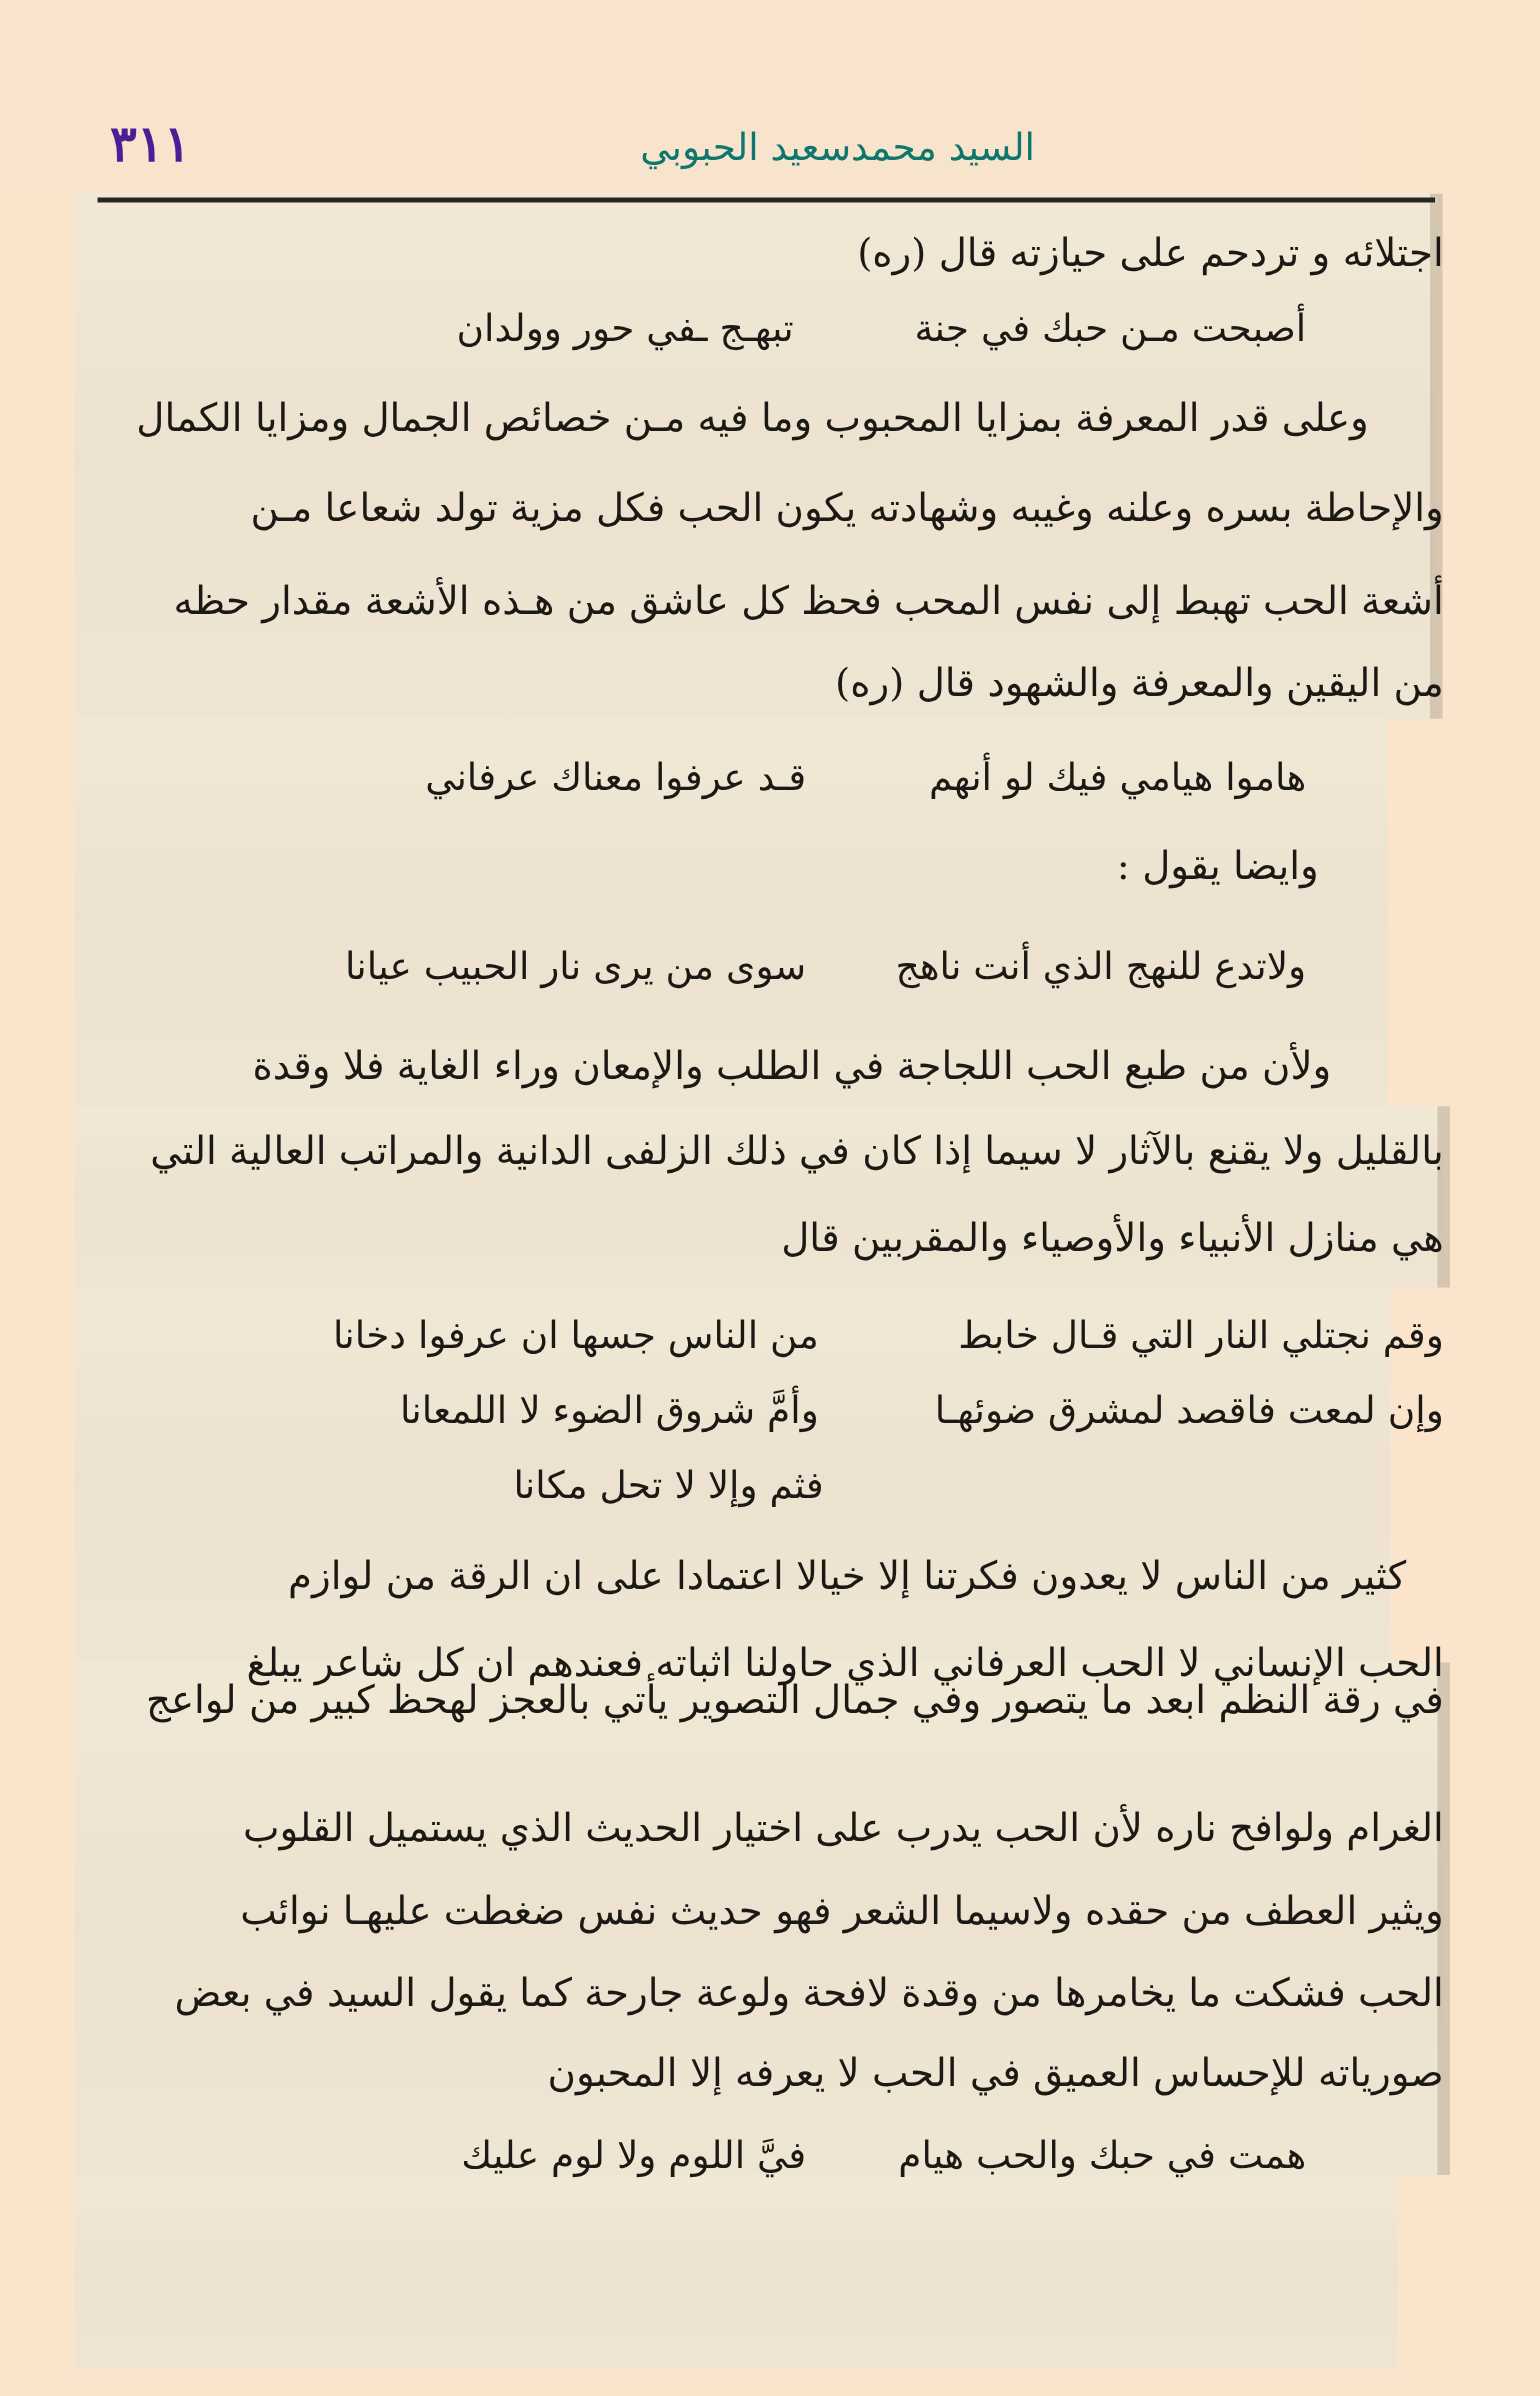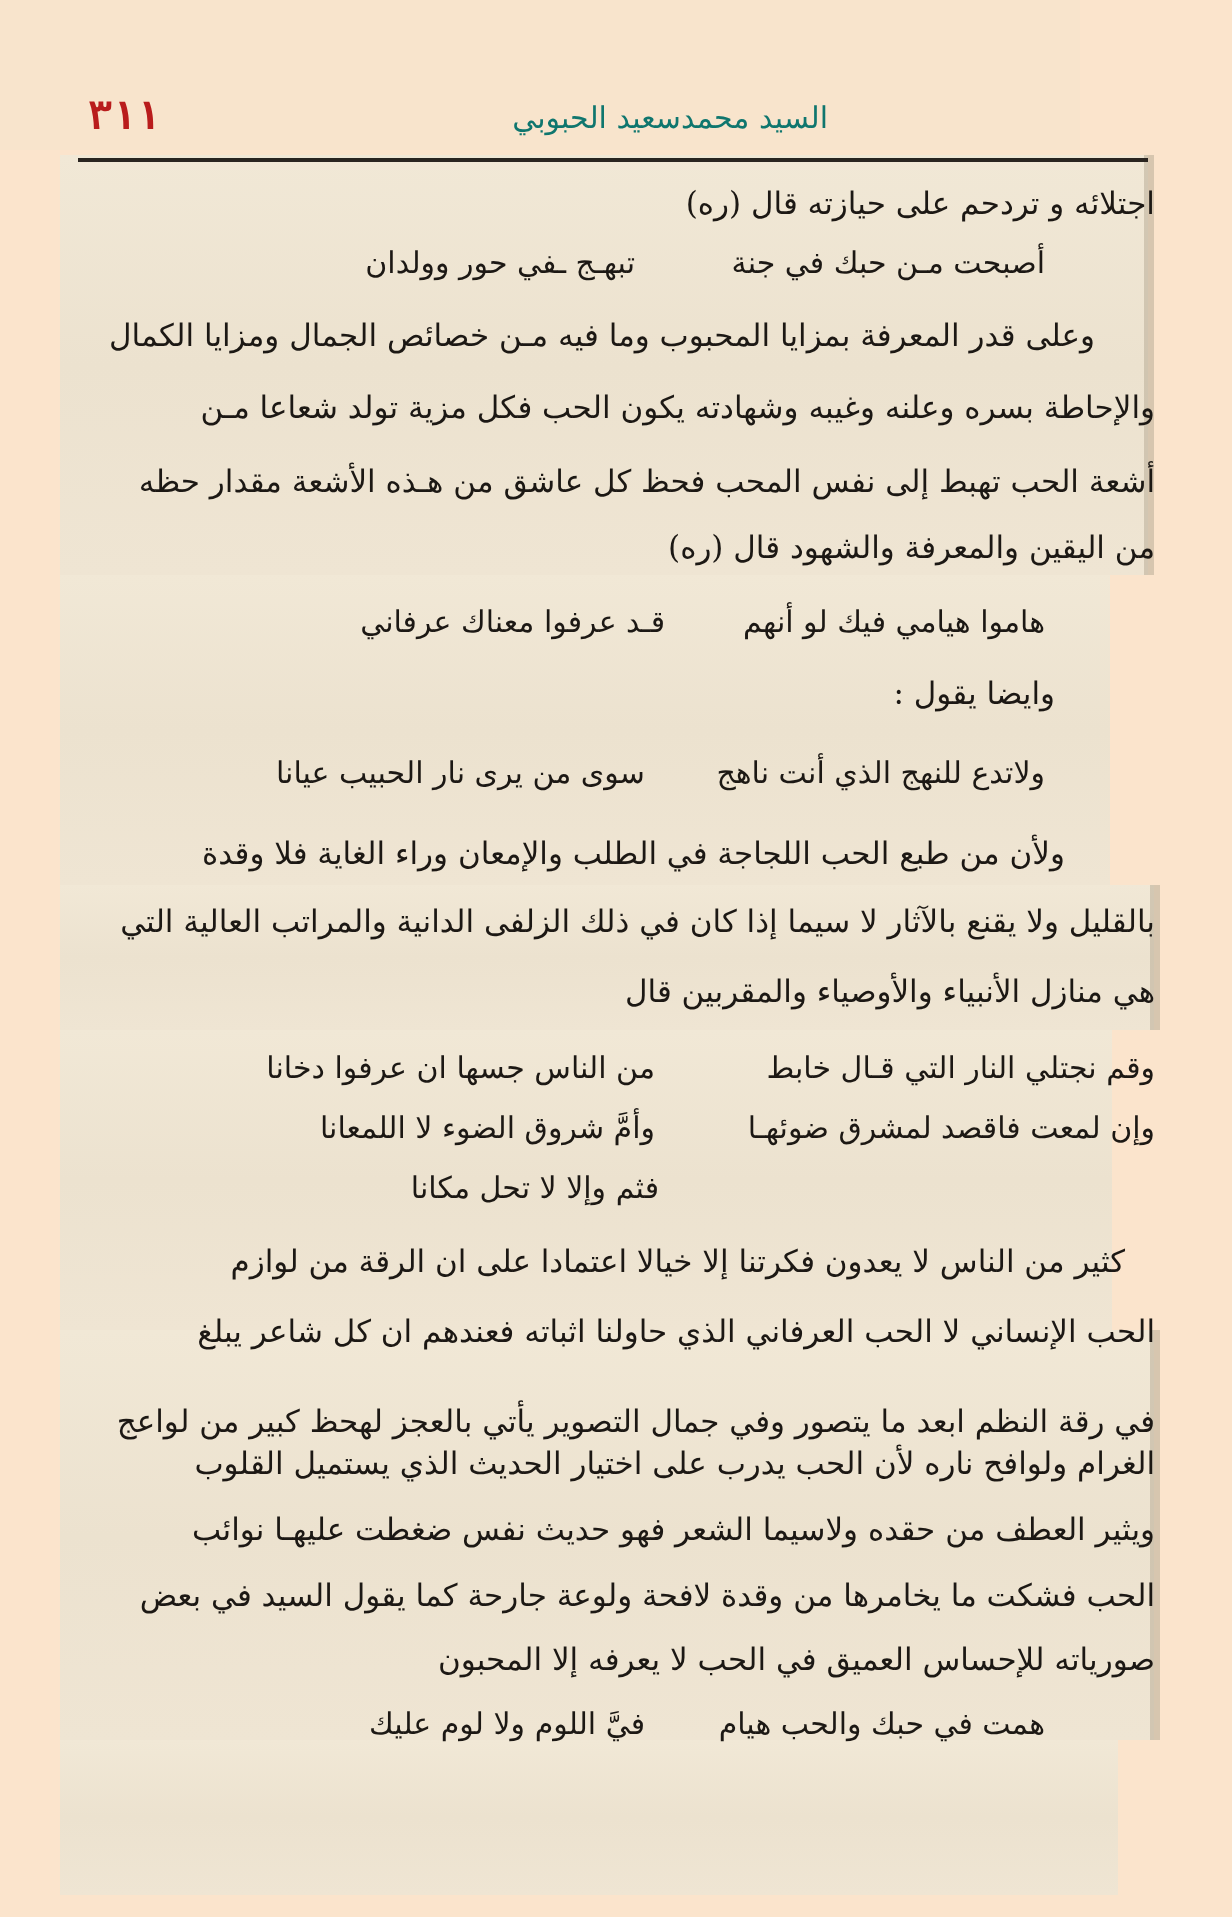--- a/index.html
+++ b/index.html
@@ -57,24 +57,24 @@
       right: 250px;
       top: 8px;
       font-family: "DejaVu Serif", serif;
       font-size: 30px;
       color: #0f766e;
     }
     .header .page-num {
       position: absolute;
       left: 10px;
       top: 0;
-      font-family: Liberation Mono, monospace;
+      font-family: Liberation Serif, serif;
       font-size: 40px;
       font-weight: bold;
-      color: #b91c1c;
+      color: #4c1d95;
       letter-spacing: 2px;
     }
     .rule {
       position: absolute;
       left: 78px;
       top: 158px;
       width: 1070px;
       height: 4px;
       background: #2a2520;
     }
@@ -137,21 +137,21 @@
       <span class="h2" style="right:520px;">تبهـج ـفي حور وولدان</span>
     </div>
 
     <div class="line" style="top:150px;right:60px;">وعلى قدر المعرفة بمزايا المحبوب وما فيه مـن خصائص الجمال ومزايا الكمال</div>
     <div class="line" style="top:222px;">والإحاطة بسره وعلنه وغيبه وشهادته يكون الحب فكل مزية تولد شعاعا مـن</div>
     <div class="line" style="top:296px;">أشعة الحب تهبط إلى نفس المحب فحظ كل عاشق من هـذه الأشعة مقدار حظه</div>
     <div class="line" style="top:362px;">من اليقين والمعرفة والشهود قال (ره)</div>
 
     <div class="verse" style="top:434px;">
       <span class="h1" style="right:110px;">هاموا هيامي فيك لو أنهم</span>
-      <span class="h2" style="right:490px;">قـد عرفوا معناك عرفاني</span>
+      <span class="h2" style="right:510px;">قـد عرفوا معناك عرفاني</span>
     </div>
 
     <div class="line" style="top:508px;right:100px;">وايضا يقول :</div>
 
     <div class="verse" style="top:585px;">
       <span class="h1" style="right:110px;">ولاتدع للنهج الذي أنت ناهج</span>
       <span class="h2" style="right:510px;">سوى من يرى نار الحبيب عيانا</span>
     </div>
 
     <div class="line" style="top:668px;right:90px;">ولأن من طبع الحب اللجاجة في الطلب والإمعان وراء الغاية فلا وقدة</div>
@@ -165,21 +165,21 @@
     <div class="verse" style="top:940px;">
       <span class="h1" style="right:0px;">وإن لمعت فاقصد لمشرق ضوئهـا</span>
       <span class="h2" style="right:500px;">وأمَّ شروق الضوء لا اللمعانا</span>
     </div>
     <div class="verse" style="top:1000px;">
       <span class="h2" style="right:496px;">فثم وإلا لا تحل مكانا</span>
     </div>
 
     <div class="line" style="top:1076px;right:30px;">كثير من الناس لا يعدون فكرتنا إلا خيالا اعتمادا على ان الرقة من لوازم</div>
     <div class="line" style="top:1146px;">الحب الإنساني لا الحب العرفاني الذي حاولنا اثباته فعندهم ان كل شاعر يبلغ</div>
-    <div class="line" style="top:1236px;">في رقة النظم ابعد ما يتصور وفي جمال التصوير يأتي بالعجز لهحظ كبير من لواعج</div>
+    <div class="line" style="top:1175px;">في رقة النظم ابعد ما يتصور وفي جمال التصوير يأتي بالعجز لهحظ كبير من لواعج</div>
     <div class="line" style="top:1278px;">الغرام ولوافح ناره لأن الحب يدرب على اختيار الحديث الذي يستميل القلوب</div>
     <div class="line" style="top:1344px;">ويثير العطف من حقده ولاسيما الشعر فهو حديث نفس ضغطت عليهـا نوائب</div>
     <div class="line" style="top:1410px;">الحب فشكت ما يخامرها من وقدة لافحة ولوعة جارحة كما يقول السيد في بعض</div>
     <div class="line" style="top:1474px;">صورياته للإحساس العميق في الحب لا يعرفه إلا المحبون</div>
 
     <div class="verse" style="top:1536px;">
       <span class="h1" style="right:110px;">همت في حبك والحب هيام</span>
       <span class="h2" style="right:510px;margin-left:42px;">فيَّ اللوم ولا لوم عليك</span>
     </div>
   </div>

